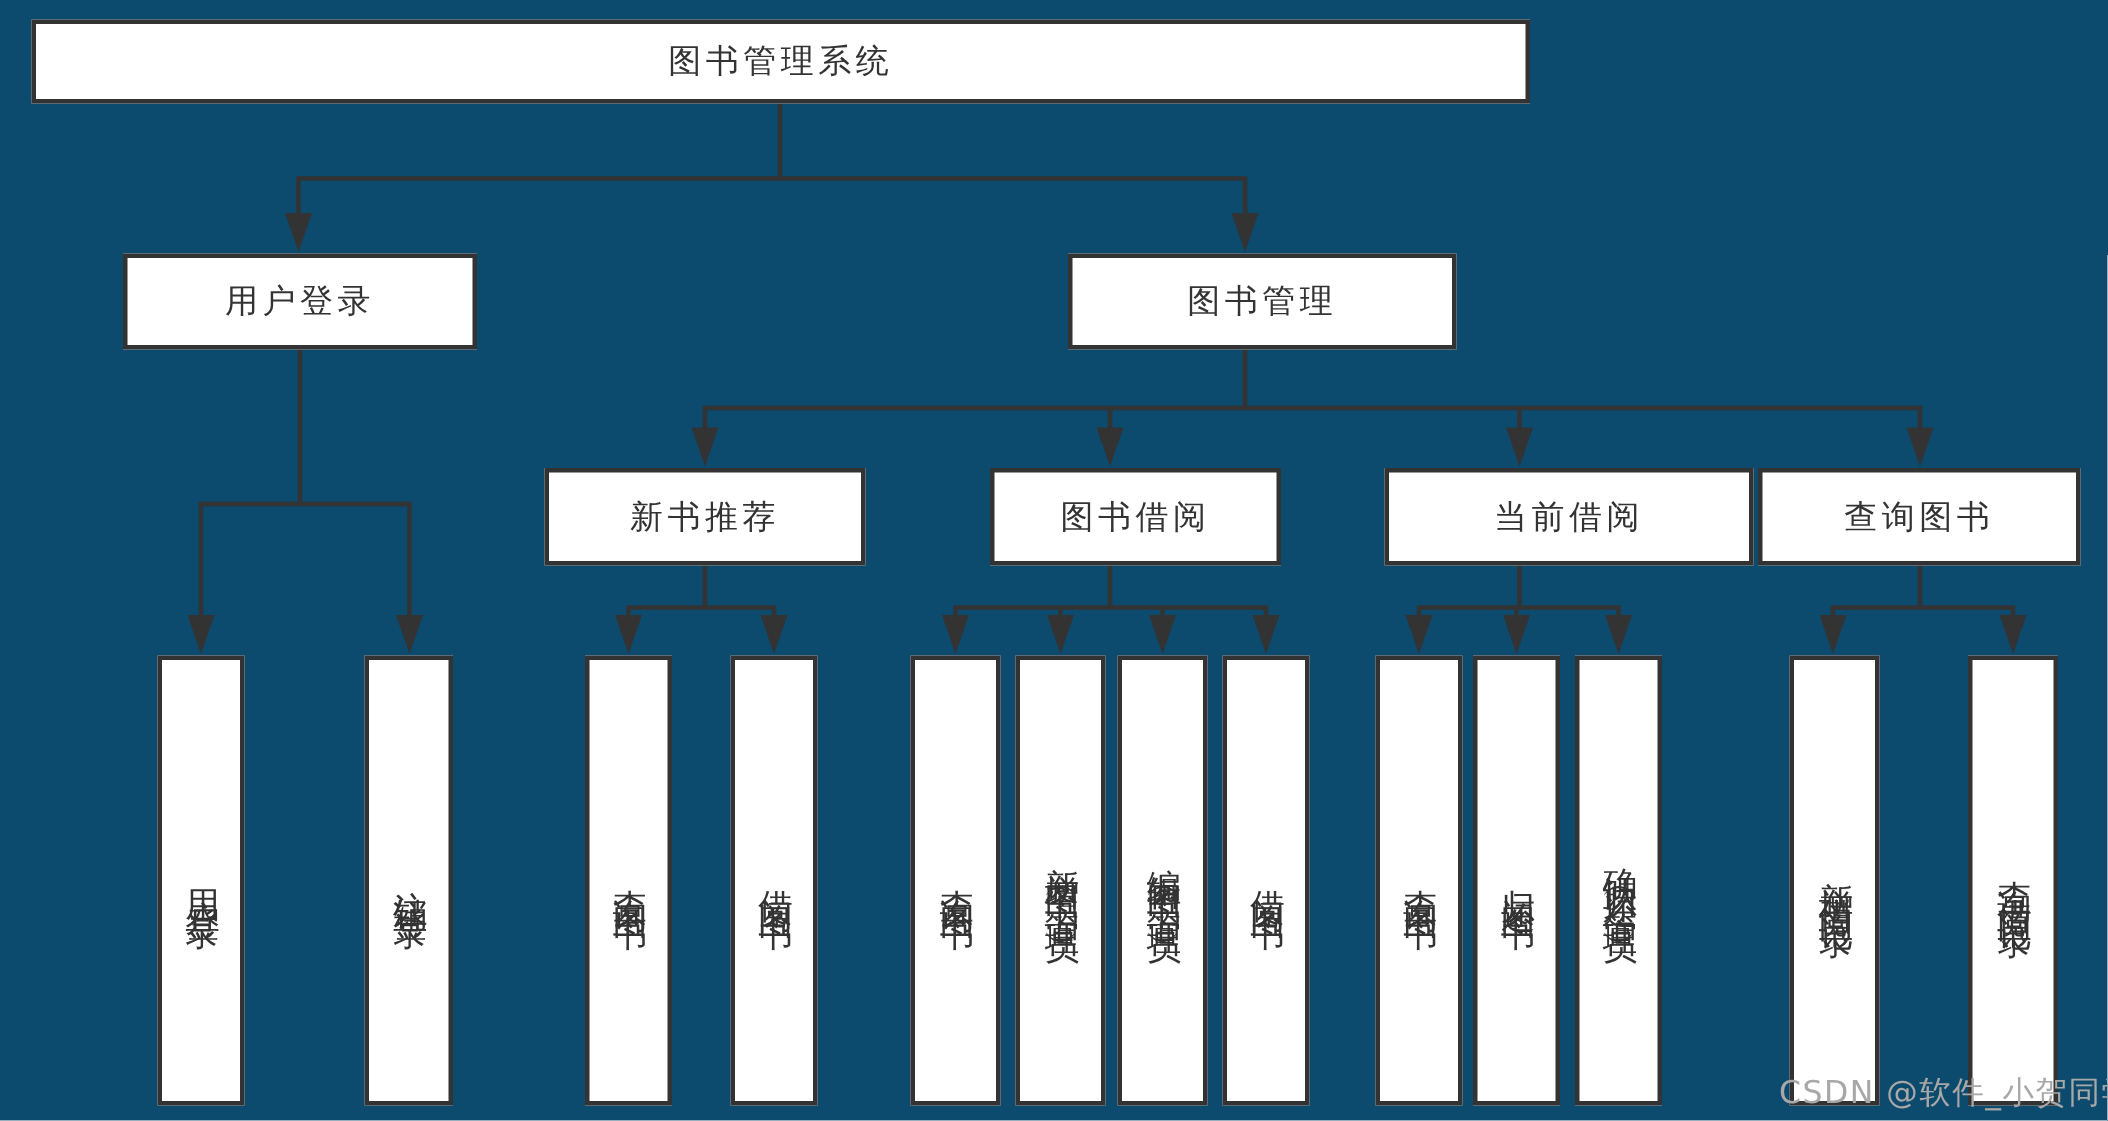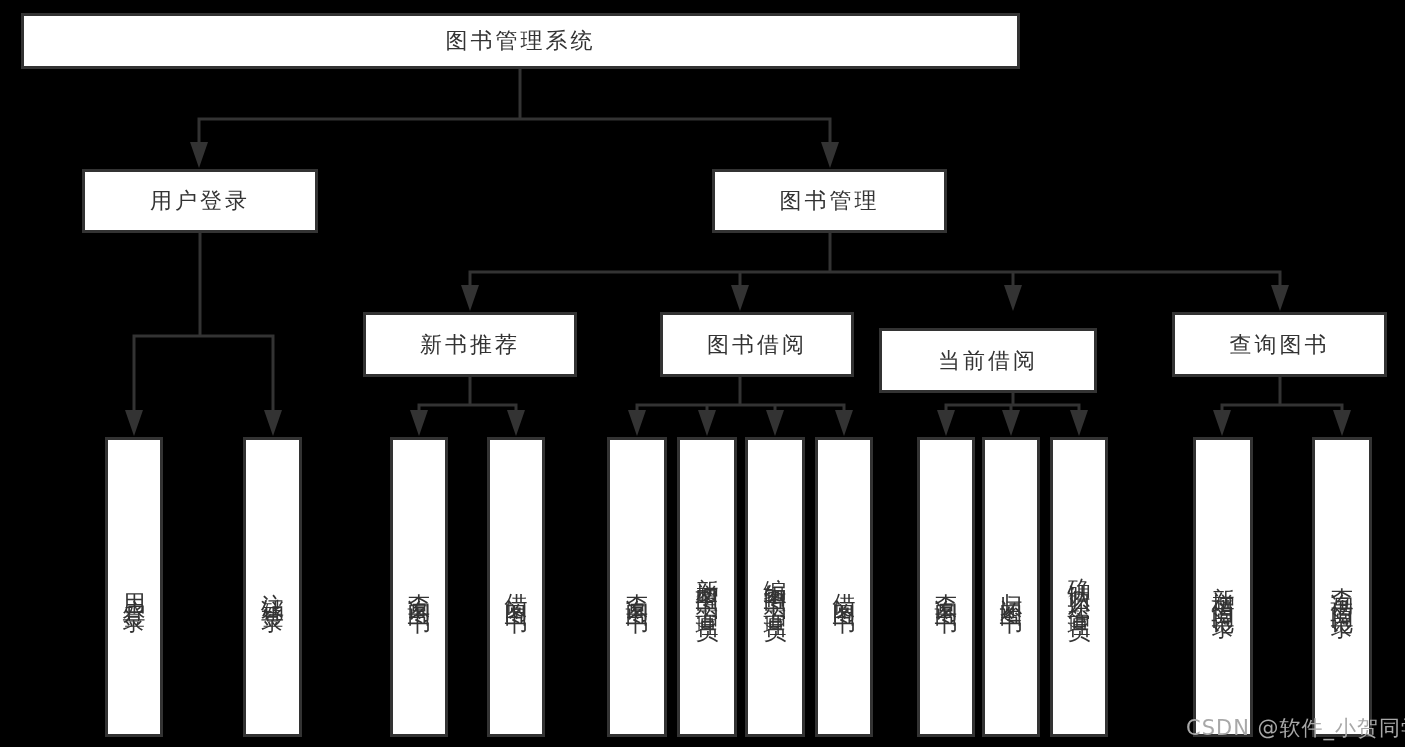--- a/index.html
+++ b/index.html
@@ -5,21 +5,21 @@
   html, body {
     margin: 0;
     padding: 0;
     background: #ffffff;
     font-family: "DejaVu Sans", "Liberation Sans", sans-serif;
   }
   .canvas {
     position: relative;
     width: 1405px;
     height: 747px;
-    background: #000000;
+    background: #0c4a6e;
     overflow: hidden;
   }
   .connectors {
     position: absolute;
     left: 0; top: 0;
     width: 1405px;
     height: 747px;
     z-index: 1;
   }
   .node {
@@ -116,31 +116,31 @@
     </g>
   </svg>
 
   <div class="node" style="left:21px; top:13px; width:999px; height:56px;">
     <span class="hlabel">图书管理系统</span>
   </div>
 
   <div class="node" style="left:82px; top:169px; width:236px; height:64px;">
     <span class="hlabel">用户登录</span>
   </div>
-  <div class="node" style="left:712px; top:169px; width:235px; height:64px;">
+  <div class="node" style="left:712px; top:169px; width:259px; height:64px;">
     <span class="hlabel">图书管理</span>
   </div>
 
   <div class="node" style="left:363px; top:312px; width:214px; height:65px;text-align:right;">
     <span class="hlabel">新书推荐</span>
   </div>
   <div class="node" style="left:660px; top:312px; width:194px; height:65px;">
     <span class="hlabel">图书借阅</span>
   </div>
-  <div class="node" style="left:879px; top:312px; width:218px; height:65px;margin-top:16px;">
+  <div class="node" style="left:923px; top:312px; width:246px; height:65px;">
     <span class="hlabel">当前借阅</span>
   </div>
   <div class="node" style="left:1172px; top:312px; width:215px; height:65px;">
     <span class="hlabel">查询图书</span>
   </div>
 
   <div class="node" style="left:105px; top:437px; width:58px; height:300px;">
     <span class="vlabel">用户登录</span>
   </div>
   <div class="node" style="left:243px; top:437px; width:59px; height:300px;">

